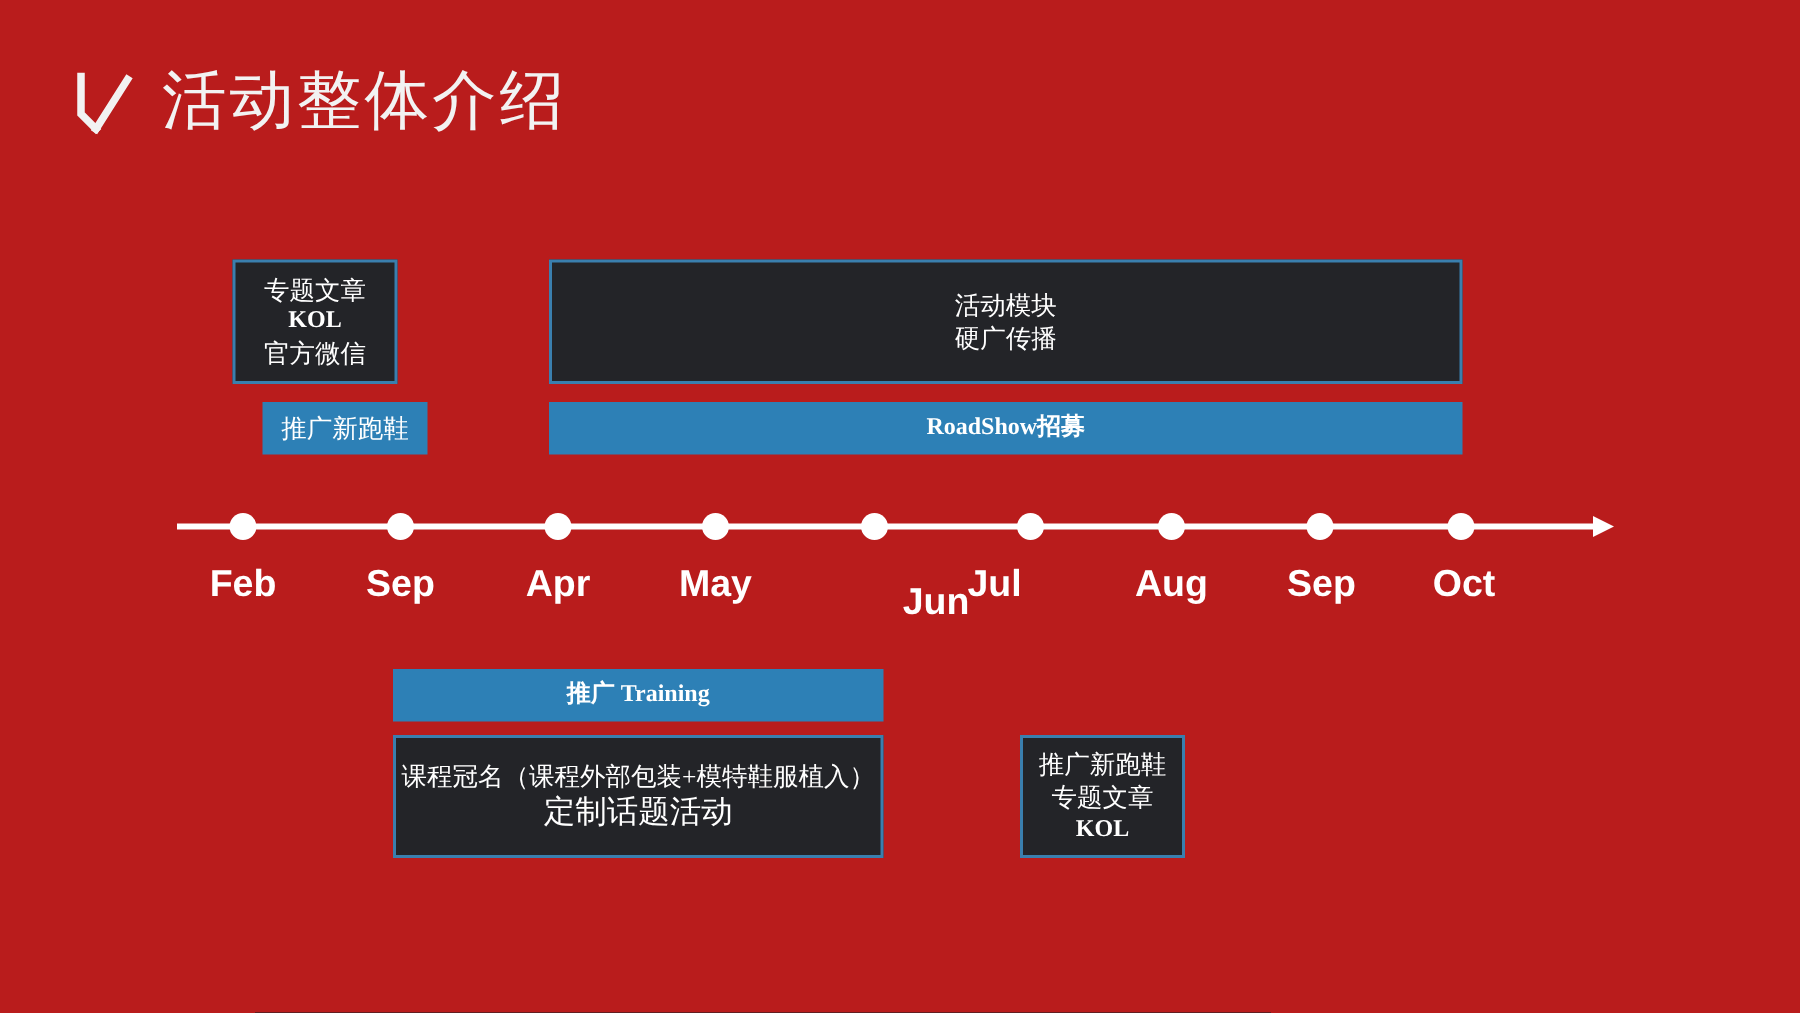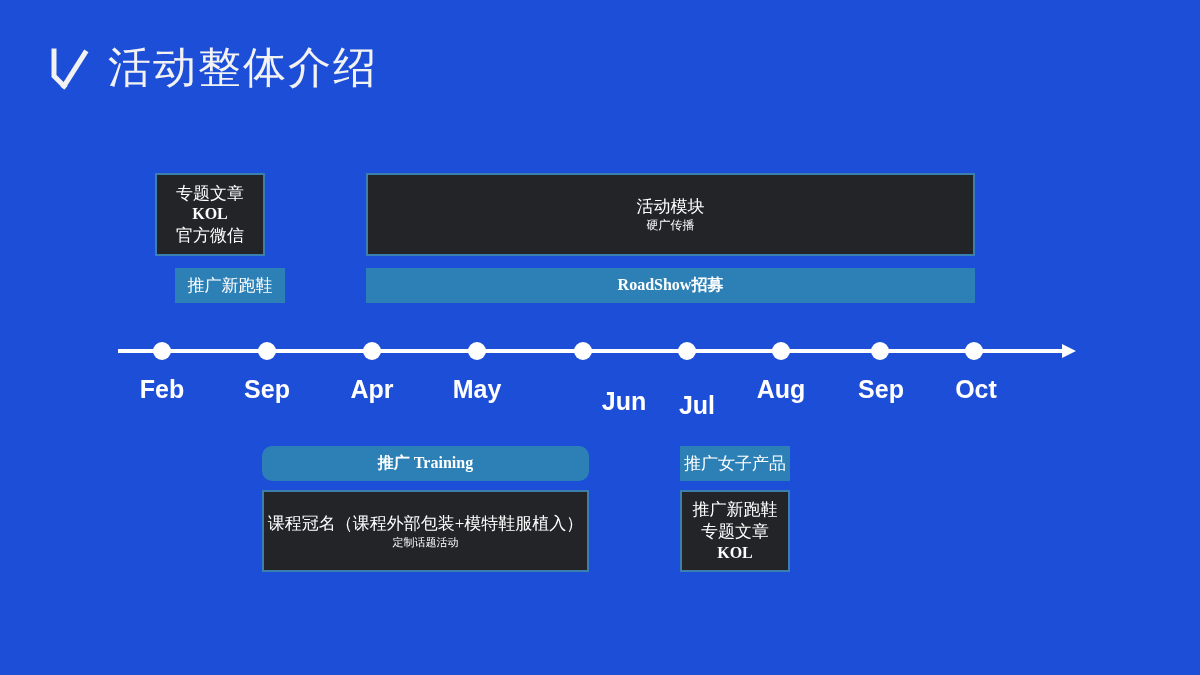--- a/index.html
+++ b/index.html
@@ -4,21 +4,21 @@
 <style>
   html, body {
     margin: 0;
     padding: 0;
     background: #212227;
   }
   #slide {
     position: relative;
     width: 1200px;
     height: 675px;
-    background: #1d4ed8;
+    background: #b91c1c;
     overflow: hidden;
     font-family: "Liberation Sans", sans-serif;
   }
 
   
   .header {
     position: absolute;
     left: 48px;
     top: 36px;
     display: flex;
@@ -112,21 +112,21 @@
     <span class="line latin" style="font-size:16px;">KOL</span>
     <span class="line cjk" style="font-size:17px;">官方微信</span>
   </div>
 
   <div class="box filled" style="left:155px; top:268px; width:110px; height:35px;margin-left:20px;">
     <span class="line cjk" style="font-size:17px;">推广新跑鞋</span>
   </div>
 
   <div class="box outlined" style="left:366px; top:173px; width:609px; height:83px;">
     <span class="line cjk" style="font-size:17px;">活动模块</span>
-    <span class="line cjk" style="font-size:12px;">硬广传播</span>
+    <span class="line cjk" style="font-size:17px;">硬广传播</span>
   </div>
 
   <div class="box filled" style="left:366px; top:268px; width:609px; height:35px;">
     <span class="line latin" style="font-size:16px;">RoadShow招募</span>
   </div>
 
   <svg class="timeline" viewBox="0 0 1200 675">
     <line x1="118" y1="351" x2="1062" y2="351" stroke="#ffffff" stroke-width="4"></line>
     <polygon points="1062,344 1076,351 1062,358" fill="#ffffff"></polygon>
     <circle cx="162" cy="351" r="9" fill="#ffffff"></circle>
@@ -138,37 +138,34 @@
     <circle cx="781" cy="351" r="9" fill="#ffffff"></circle>
     <circle cx="880" cy="351" r="9" fill="#ffffff"></circle>
     <circle cx="974" cy="351" r="9" fill="#ffffff"></circle>
   </svg>
 
   <div class="tl-label" style="left:162px; top:375px;">Feb</div>
   <div class="tl-label" style="left:267px; top:375px;">Sep</div>
   <div class="tl-label" style="left:372px; top:375px;">Apr</div>
   <div class="tl-label" style="left:477px; top:375px;">May</div>
   <div class="tl-label" style="left:584px; top:387px;margin-left:40px;">Jun</div>
-  <div class="tl-label" style="left:697px; top:375px;margin-top:16px;">Jul</div>
+  <div class="tl-label" style="left:663px; top:375px;">Jul</div>
   <div class="tl-label" style="left:781px; top:375px;">Aug</div>
   <div class="tl-label" style="left:881px; top:375px;">Sep</div>
   <div class="tl-label" style="left:976px; top:375px;">Oct</div>
 
-  <div class="box filled" style="left:262px; top:446px; width:327px; height:35px;border-radius:10px;">
+  <div class="box filled" style="left:262px; top:446px; width:327px; height:35px;">
     <span class="line latin" style="font-size:16px;">推广 Training</span>
   </div>
 
   <div class="box outlined" style="left:262px; top:490px; width:327px; height:82px;">
     <span class="line cjk" style="font-size:17px;">课程冠名（课程外部包装+模特鞋服植入）</span>
-    <span class="line cjk" style="font-size:11px;">定制话题活动</span>
+    <span class="line cjk" style="font-size:21px;">定制话题活动</span>
   </div>
 
-  <div class="box filled" style="left:680px; top:446px; width:110px; height:35px;">
-    <span class="line cjk" style="font-size:17px;">推广女子产品</span>
-  </div>
 
   <div class="box outlined" style="left:680px; top:490px; width:110px; height:82px;">
     <span class="line cjk" style="font-size:17px;">推广新跑鞋</span>
     <span class="line cjk" style="font-size:17px;">专题文章</span>
     <span class="line latin" style="font-size:16px;">KOL</span>
   </div>
 
 </div>
 
 </body></html>

